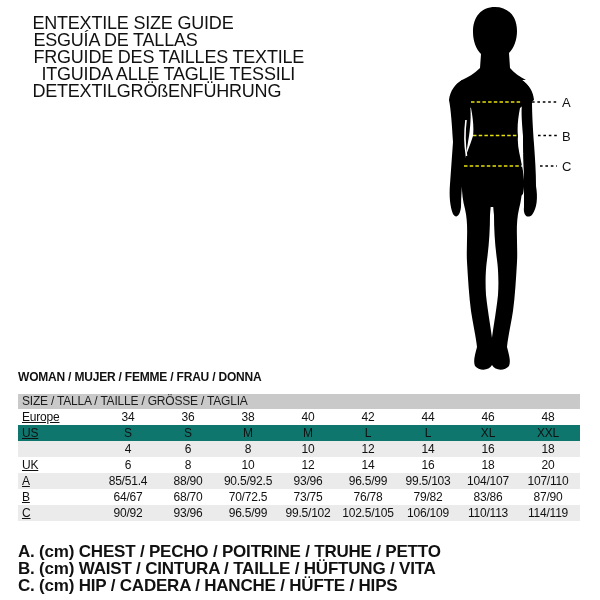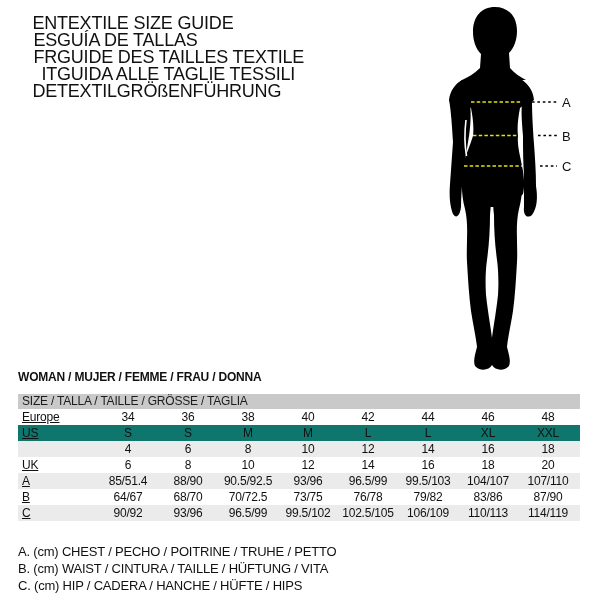--- a/index.html
+++ b/index.html
@@ -23,21 +23,21 @@
   
   .size-table{position:absolute;left:18px;top:394px;width:562px;}
   .thead{height:15px;line-height:15px;background:#c9c9c9;
     font-size:12px;letter-spacing:-0.2px;padding-left:4px;box-sizing:border-box;color:#1c1c1c;}
   .trow{display:flex;height:16px;align-items:center;font-size:12px;letter-spacing:-0.2px;}
   .trow.shaded{background:#ebebeb;}
   .tlabel{width:80px;padding-left:4px;box-sizing:border-box;text-decoration:underline;}
   .tcell{width:60px;text-align:center;}
   
   .legend-block{position:absolute;left:18px;top:543px;}
-  .legend-row{height:17px;line-height:17px;font-size:13px;font-weight:normal;letter-spacing:-0.2px;}
+  .legend-row{height:17px;line-height:17px;font-size:17px;font-weight:bold;letter-spacing:-0.2px;}
 </style>
 </head>
 <body>
 
 <div class="canvas">
 
   <div class="lang-block">
     <div class="lang-row">
       <span class="lang-code">EN</span>
       <span class="lang-text">TEXTILE SIZE GUIDE</span>

